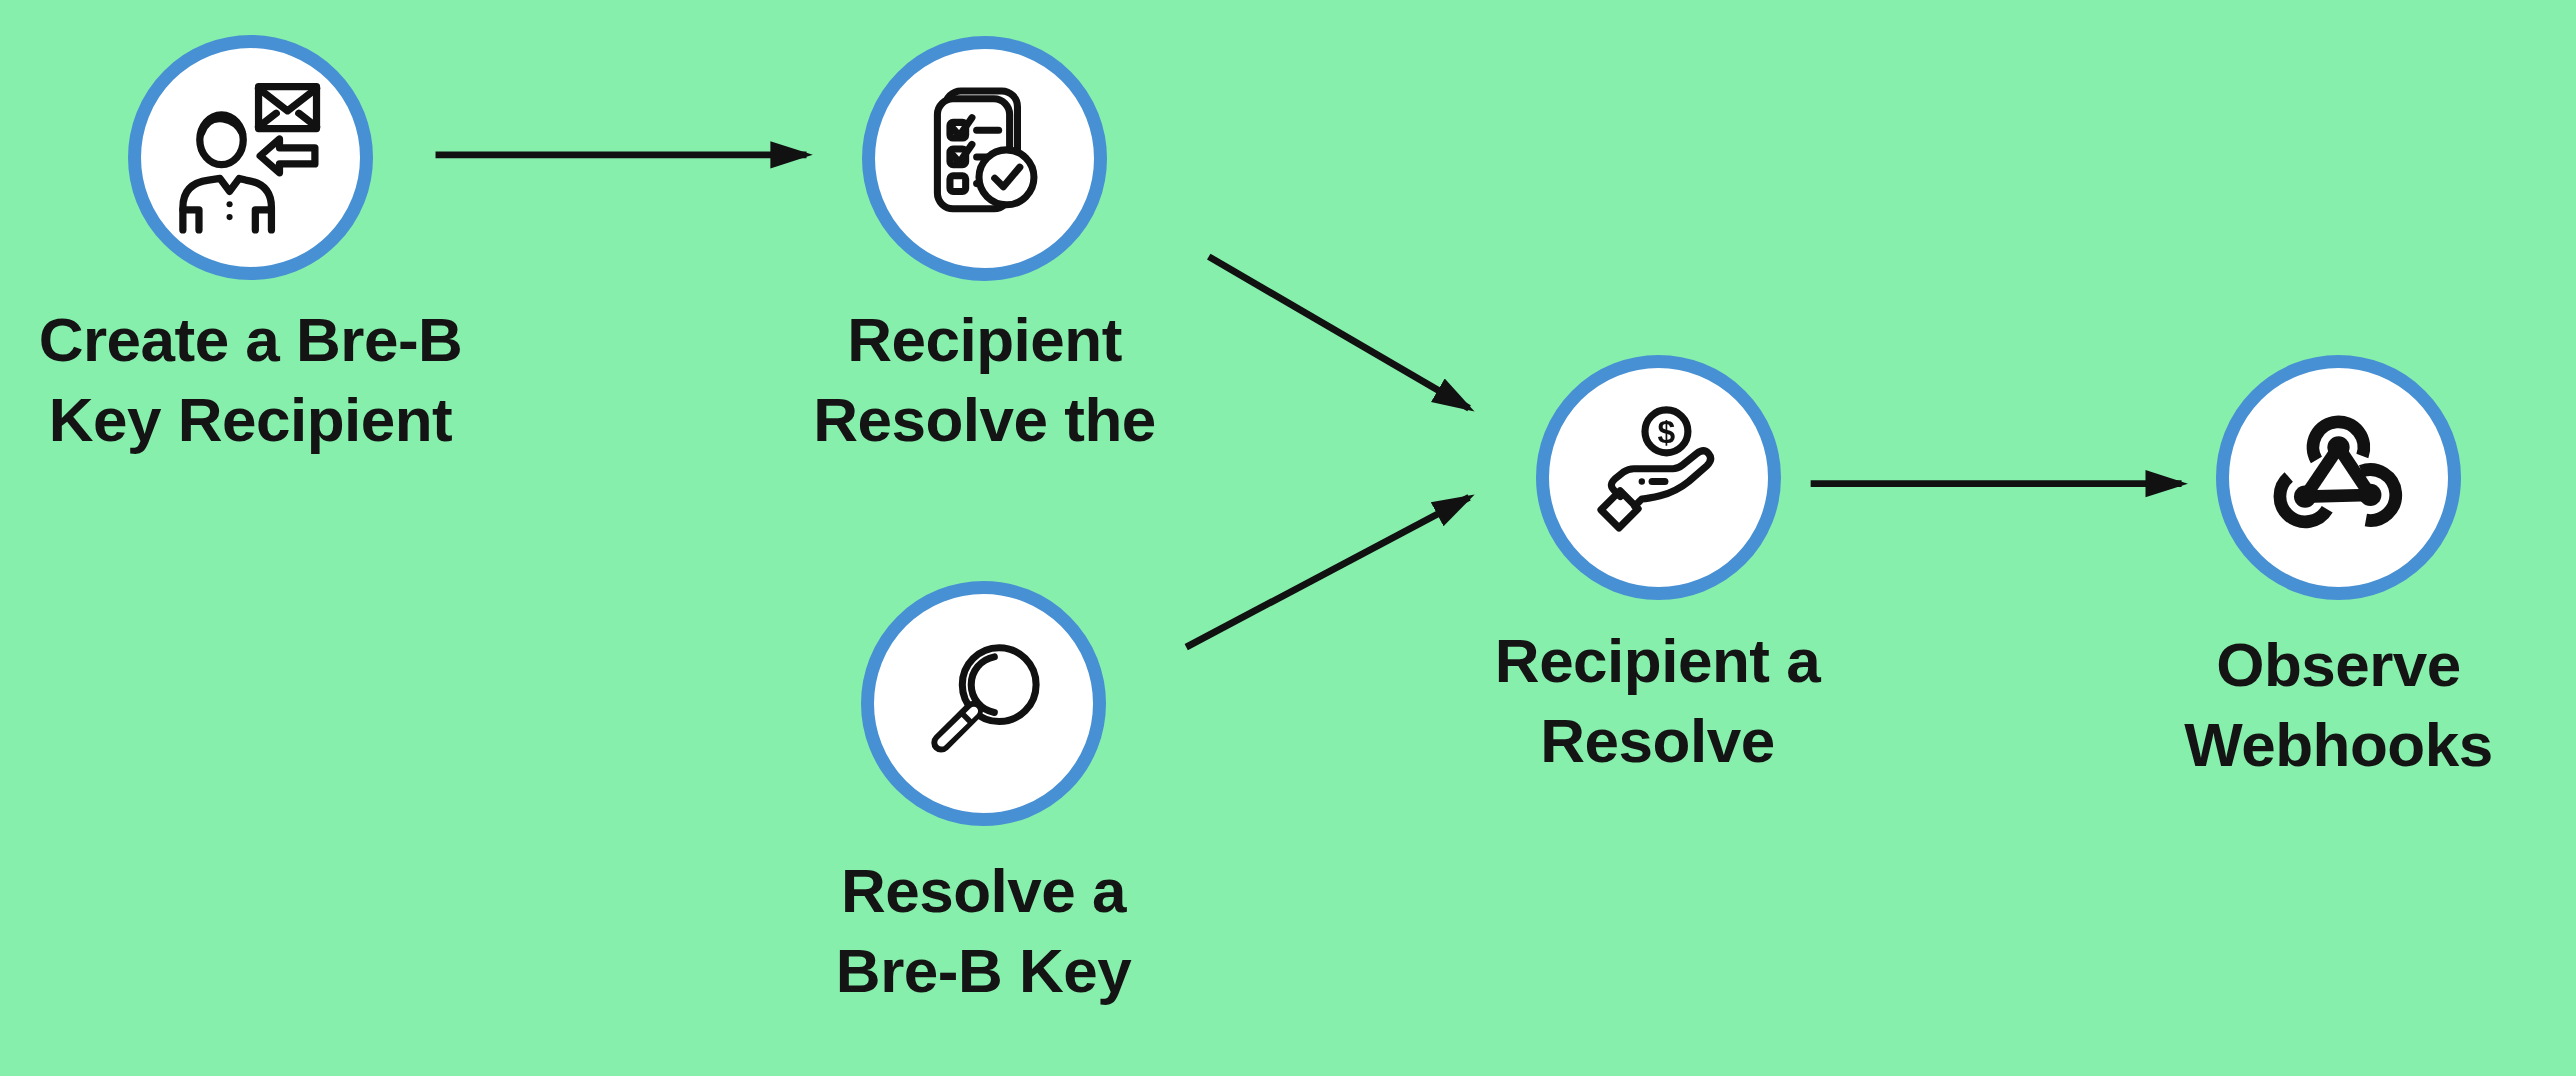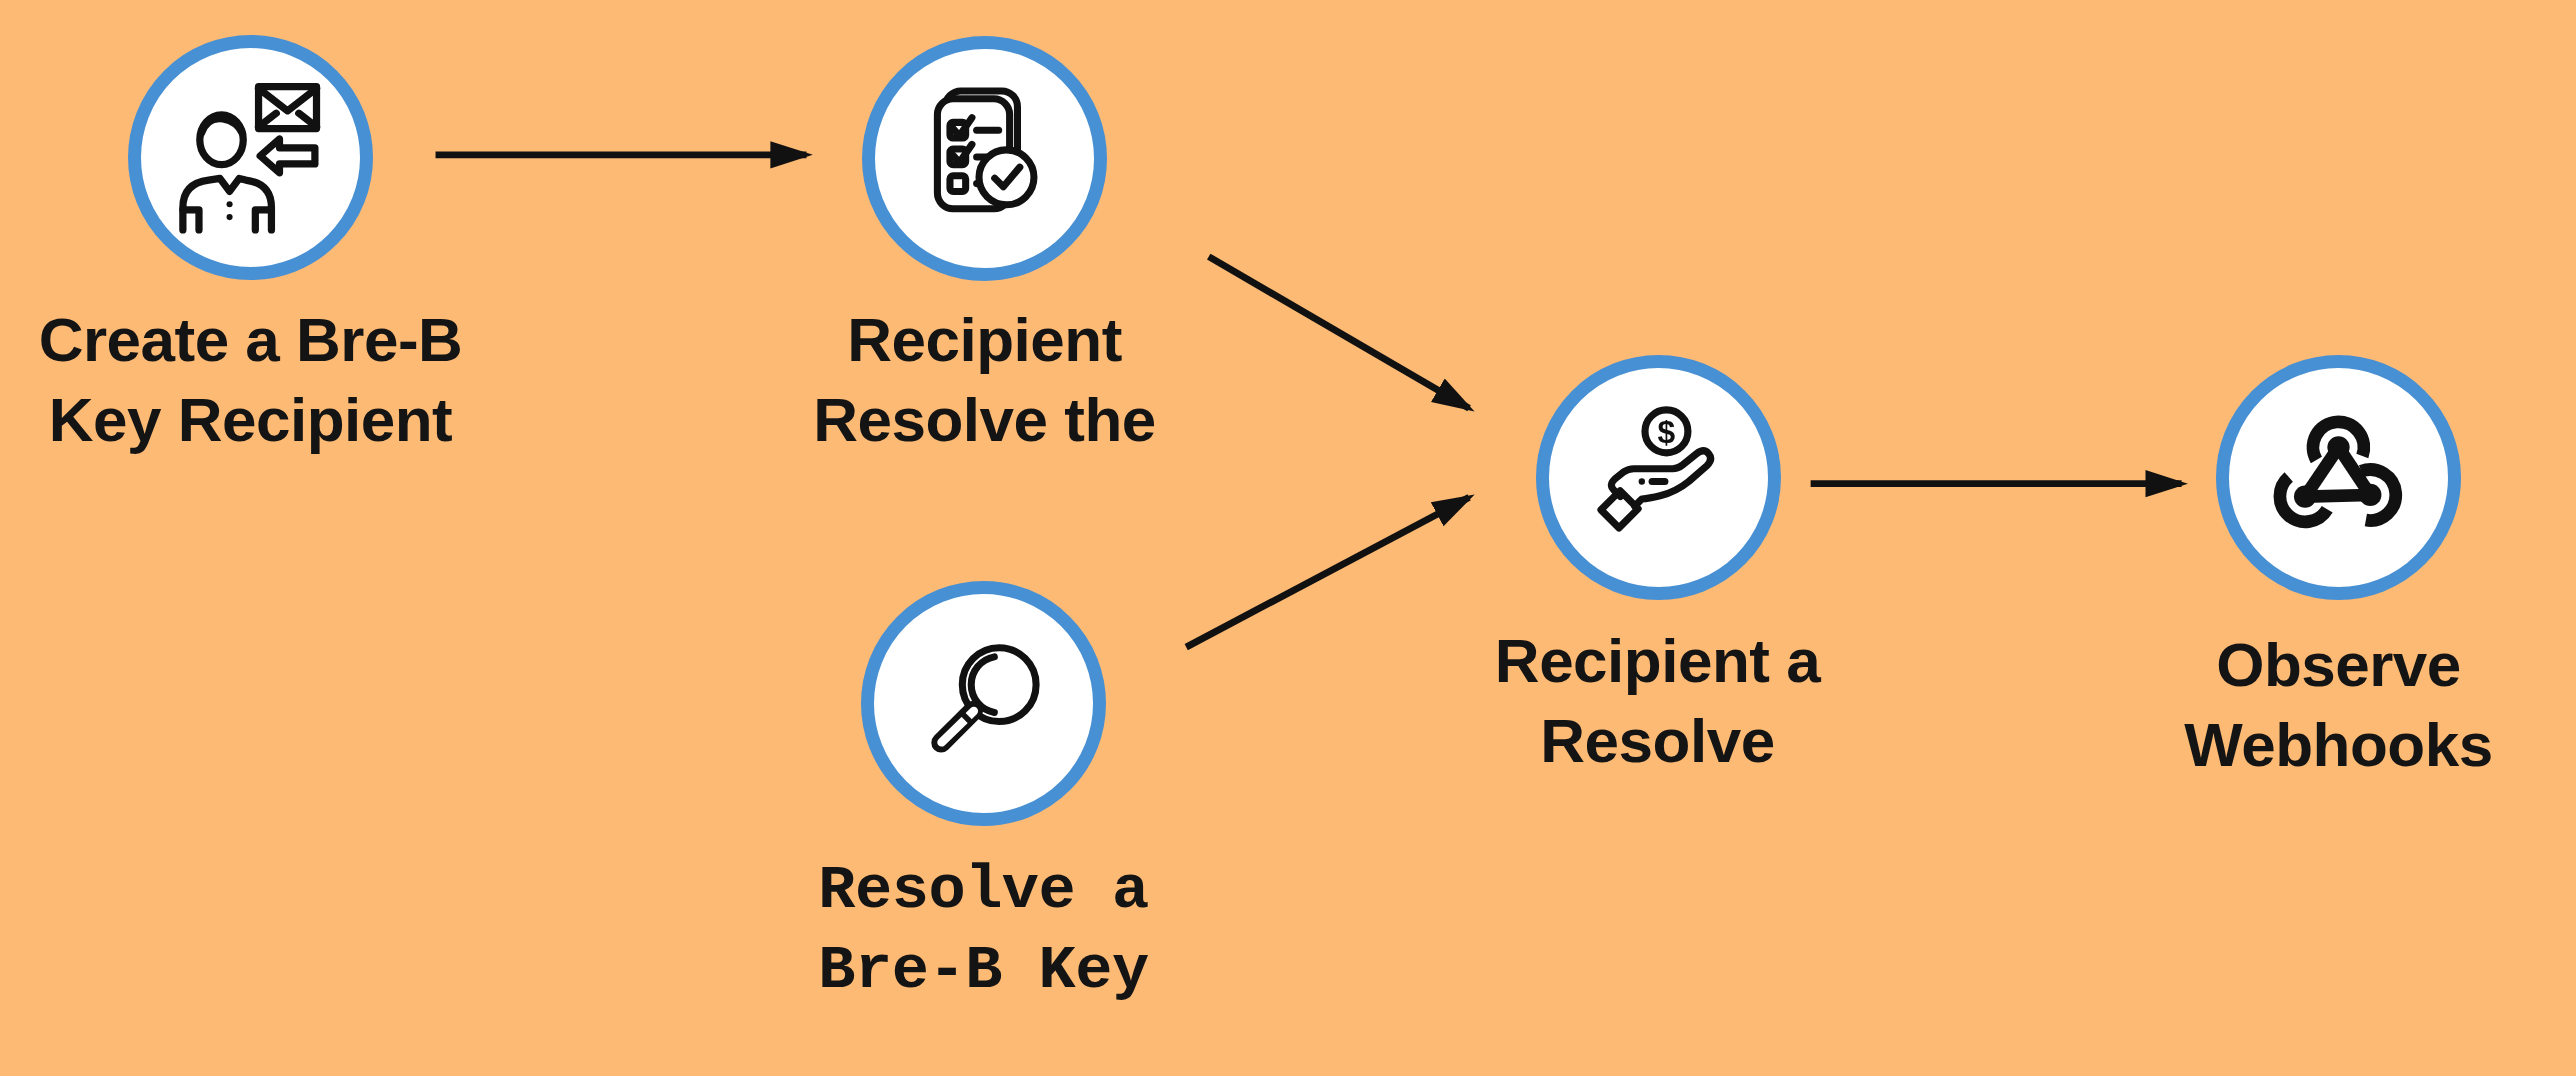--- a/index.html
+++ b/index.html
@@ -1,36 +1,36 @@
 <!DOCTYPE html>
 <html><head>
 <meta charset="utf-8">
 <style>
   html,body{margin:0;padding:0;background:#ffffff;}
-  .canvas{position:relative;width:2576px;height:1077px;background:#fdba74;overflow:hidden;
+  .canvas{position:relative;width:2576px;height:1077px;background:#86efac;overflow:hidden;
           font-family:"Liberation Sans", sans-serif;}
   .arrow-layer{position:absolute;left:0;top:0;width:2576px;height:1077px;}
   .circle{position:absolute;width:245px;height:245px;box-sizing:border-box;
           border:13.7px solid #4890d4;border-radius:50%;background:#ffffff;
           display:flex;align-items:center;justify-content:center;}
   .circle svg{display:block;}
   .node-label{position:absolute;width:587px;text-align:center;
               font-weight:700;font-size:62px;line-height:80px;color:#141414;
               letter-spacing:-0.5px;}
   .node-label span{display:block;}
   
   #c1{left:128px;top:35px;}
   #c2{left:862px;top:36px;}
   #c3{left:861px;top:581px;}
   #c4{left:1536px;top:355px;}
   #c5{left:2216px;top:355px;}
   
   #l1{left:-43px;top:300px;}
   #l2{left:691px;top:300px;}
-  #l3{left:690px;top:851px;font-family:Liberation Mono, monospace;}
+  #l3{left:690px;top:851px;}
   #l4{left:1364px;top:621px;}
   #l5{left:2045px;top:625px;}
   .ink{stroke:#111111;fill:none;stroke-width:4.5;stroke-linecap:round;stroke-linejoin:round;}
   .ink-fill{fill:#111111;stroke:none;}
   .mask{stroke:#ffffff;fill:none;stroke-linecap:round;}
 </style>
 </head>
 <body>
 
 <div class="canvas">

